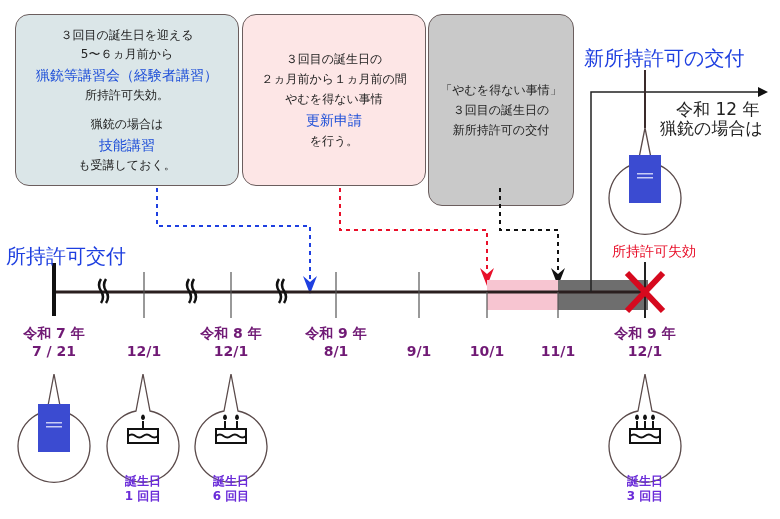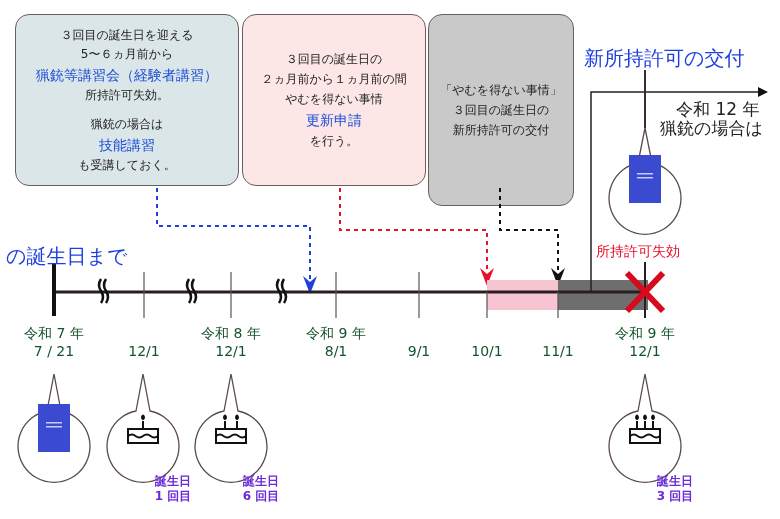--- a/index.html
+++ b/index.html
@@ -10,24 +10,24 @@
          align-items: center; justify-content: center; text-align: center; }
   .box .ln { font-size: 12px; line-height: 19px; color: #222; white-space: nowrap; }
   .box .big { font-size: 14px; font-weight: normal; line-height: 22px; color: #1d4ed8; }
   .box .gap { height: 10px; }
   #box1 { left: 15px; top: 14px; width: 224px; height: 172px; background: #dbe6e8; }
   #box2 { left: 242px; top: 14px; width: 184px; height: 172px; background: #fde6e6; }
   #box3 { left: 428px; top: 14px; width: 146px; height: 192px; background: #c9c9c9; }
   #box2 .ln, #box3 .ln { line-height: 20px; }
   svg#diagram { position: absolute; left: 0; top: 0; }
   .lbl { position: absolute; white-space: nowrap; text-align: center; }
-  .tick-label { font-size: 14px; line-height: 18px; color: #14532d; transform: translateX(-50%); }
+  .tick-label { font-size: 14px; line-height: 18px; color: #701a75; transform: translateX(-50%); font-weight: bold; }
   .blue-lbl { color: #1e3fe0; font-size: 20px; }
-  .red-lbl { color: #e8102a; font-size: 14px; }
-  .bday-lbl { color: #6a2bd9; font-size: 12px; font-weight: bold; line-height: 15px; transform: translateX(-50%); margin-left: 30px; }
+  .red-lbl { color: #e8102a; font-size: 14px; margin-left: 16px; }
+  .bday-lbl { color: #6a2bd9; font-size: 12px; font-weight: bold; line-height: 15px; transform: translateX(-50%); }
   .until-lbl { font-size: 17px; line-height: 19px; color: #222; }
 </style>
 </head>
 <body>
 
 <div class="box" id="box1">
   <div class="ln">３回目の誕生日を迎える</div>
   <div class="ln">5〜６ヵ月前から</div>
   <div class="big">猟銃等講習会（経験者講習）</div>
   <div class="ln">所持許可失効。</div>
@@ -144,21 +144,21 @@
       <path d="M8,-22 q-2,3 0,4 q2,-1 0,-4" fill="#111"></path>
     </g>
   </g>
 
   <g>
     <path d="M638,163 L645,128 L652,163 A36,36 0 1,1 638,163 Z" fill="#fff" stroke="#5a4a4a" stroke-width="1.3"></path>
     <use href="#book" x="645" y="179"></use>
   </g>
 </svg>
 
-<div class="lbl blue-lbl" style="left:6px; top:243px;">の誕生日まで</div>
+<div class="lbl blue-lbl" style="left:6px; top:243px;">所持許可交付</div>
 <div class="lbl blue-lbl" style="left:584px; top:45px;">新所持許可の交付</div>
 <div class="lbl red-lbl" style="left:596px; top:243px;">所持許可失効</div>
 <div class="lbl until-lbl" style="left:676px; top:100px;">令和 12 年</div>
 <div class="lbl until-lbl" style="left:660px; top:119px;">猟銃の場合は</div>
 
 <div class="lbl tick-label" style="left:54px; top:324px;">
   <div>令和 7 年</div>
   <div>7 / 21</div>
 </div>
 <div class="lbl tick-label" style="left:144px; top:342px;">

